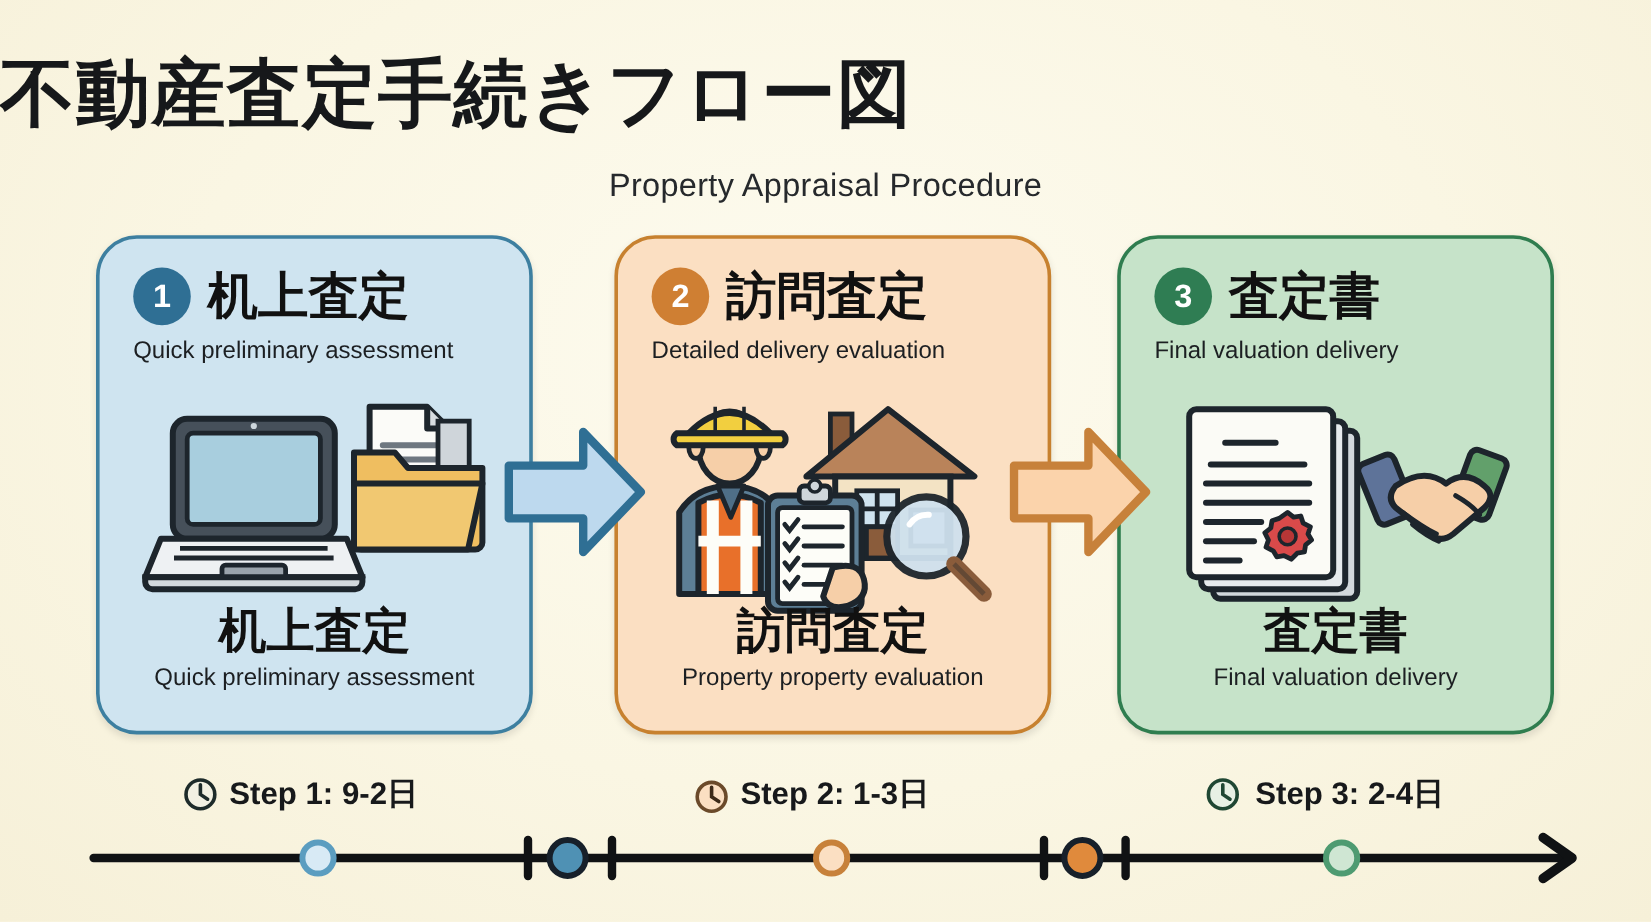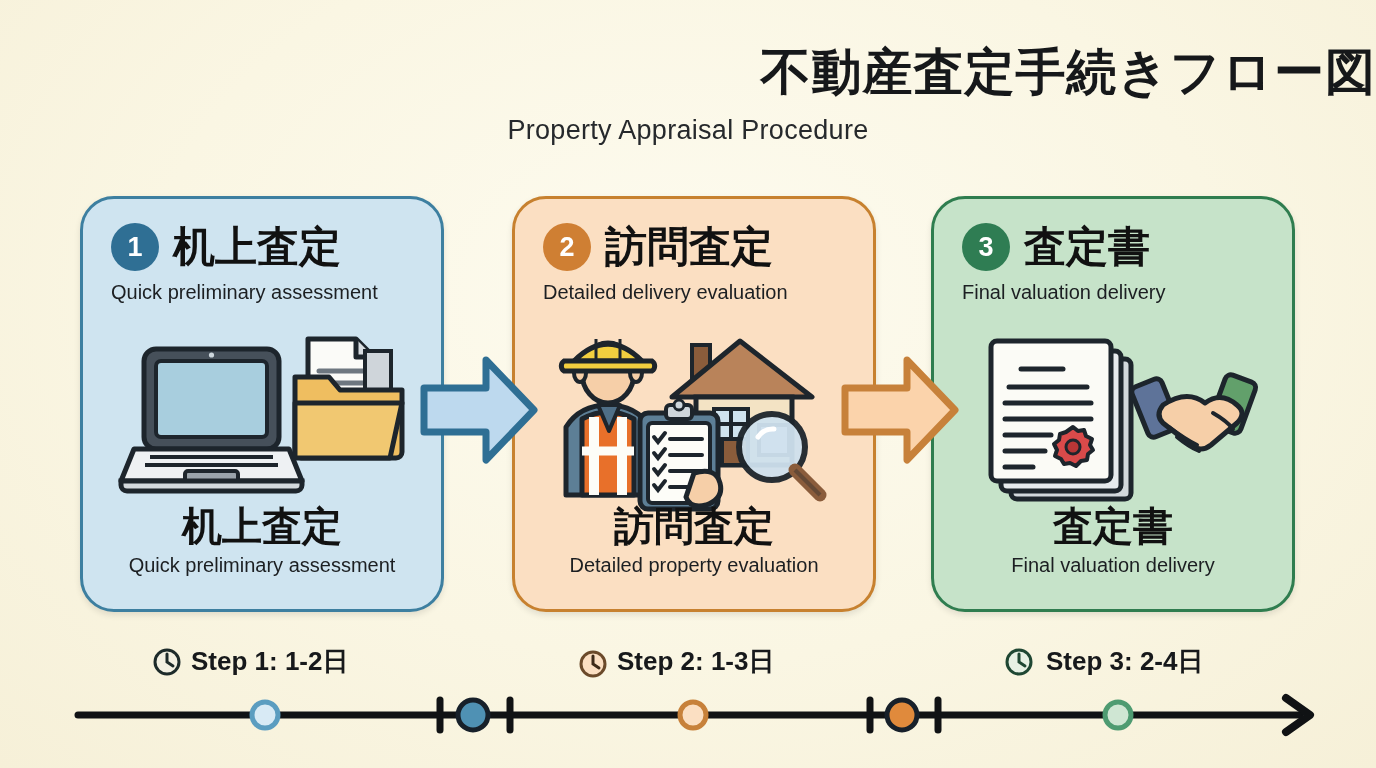--- a/index.html
+++ b/index.html
@@ -7,26 +7,26 @@
     width:1376px;height:768px;overflow:hidden;
     background:#faf6e3;
     font-family:"Liberation Sans","DejaVu Sans",sans-serif;
     position:relative;
   }
   .stage{position:absolute;inset:0;
     background:radial-gradient(ellipse at 50% 38%, #fdfbef 0%, #faf6e3 55%, #f6f0d8 100%);}
 
   
   .title{
-    position:absolute;left:0;right:0;top:46px;text-align:right;
-    font-size:50px;font-weight:bold;color:#16181a;letter-spacing:1px;
+    position:absolute;left:0;right:0;top:46px;text-align:left;
+    font-size:62px;font-weight:bold;color:#16181a;letter-spacing:1px;
     line-height:1.05;
   }
   .subtitle{
-    position:absolute;left:0;right:0;top:115px;text-align:center;
+    position:absolute;left:0;right:0;top:139px;text-align:center;
     font-size:27px;color:#26292c;letter-spacing:.3px;
   }
 
   
   .card{
     position:absolute;top:196px;width:364px;height:416px;
     border-radius:34px;box-sizing:border-box;
     border:3px solid #000;
     box-shadow:0 3px 6px rgba(0,0,0,.10);
   }
@@ -163,21 +163,21 @@
             <path d="M126 144 h32"></path>
           <path d="M110 158 l4 5 l7 -9"></path>
             <path d="M126 160 h26"></path>
         </g>
         <path d="M150 146 q22 -6 26 10 q4 16 -14 22 q-16 4 -20 -8 Z" fill="#f6cfa8" stroke="#1d252c" stroke-width="5" stroke-linejoin="round"></path>
       </svg>
     </div>
 
     <div class="card-foot">
       <div class="foot-jp">訪問査定</div>
-      <div class="foot-en">Detailed property evaluation</div>
+      <div class="foot-en">Property property evaluation</div>
     </div>
   </div>
 
   <div class="card" id="card3">
     <div class="card-head">
       <div class="head-row">
         <div class="badge">3</div>
         <div class="head-jp">査定書</div>
       </div>
       <div class="head-en">Final valuation delivery</div>
@@ -226,21 +226,21 @@
       <path d="M4 36 H66 V8 L114 58 L66 108 V80 H4 Z" fill="#fbd3ab" stroke="#c7813a" stroke-width="7" stroke-linejoin="round"></path>
     </svg>
   </div>
 
   <div class="steps">
     <div class="step" id="step1">
       <svg width="30" height="30" viewBox="0 0 30 30">
         <circle cx="15" cy="15" r="12" fill="#f2f0e2" stroke="#1d2b2a" stroke-width="3"></circle>
         <path d="M15 7 V15 L21 19" stroke="#1d2b2a" stroke-width="3" fill="none" stroke-linecap="round"></path>
       </svg>
-      <span class="step-label">Step 1: 1-2日</span>
+      <span class="step-label">Step 1: 9-2日</span>
     </div>
     <div class="step" id="step2">
       <svg width="30" height="30" viewBox="0 0 30 30">
         <circle cx="15" cy="15" r="12" fill="#fbdfc2" stroke="#6b4a2a" stroke-width="3"></circle>
         <path d="M15 7 V15 L21 19" stroke="#3d2a18" stroke-width="3" fill="none" stroke-linecap="round"></path>
       </svg>
       <span class="step-label">Step 2: 1-3日</span>
     </div>
     <div class="step" id="step3">
       <svg width="30" height="30" viewBox="0 0 30 30">

